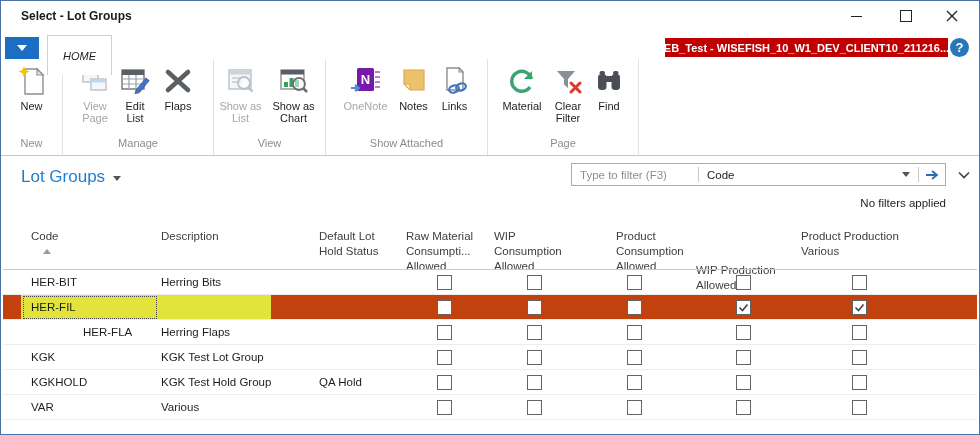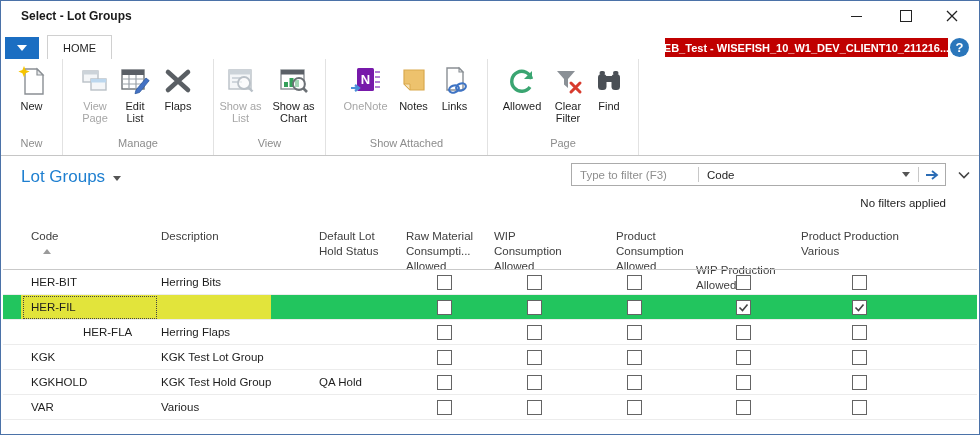--- a/index.html
+++ b/index.html
@@ -12,21 +12,21 @@
   #btn-min{left:838px;} #btn-max{left:888px;} #btn-close{left:934px;}
   #btn-min .glyph{width:11px;border-top:1px solid #222;}
   #btn-max .glyph{width:10px;height:10px;border:1px solid #222;}
   #btn-close svg{width:12px;height:12px;}
 
   
   #tabrow{position:absolute;left:0;top:30px;width:100%;height:28px;background:#fff;}
   #tabrow-line{position:absolute;left:0;top:57px;width:100%;height:1px;background:#e3e3e3;}
   #app-menu-btn{position:absolute;left:4px;top:36px;width:34px;height:22px;background:#1b6ec2;display:flex;align-items:center;justify-content:center;}
   #app-menu-btn .caret{width:0;height:0;border-left:5px solid transparent;border-right:5px solid transparent;border-top:6px solid #fff;}
-  #tab-home{position:absolute;left:46px;top:34px;height:23px;padding:0 15px;background:#fff;border:1px solid #d0d0d0;border-bottom:none;display:flex;align-items:center;font-size:11px;color:#1e1e1e;z-index:3;}
+  #tab-home{position:absolute;left:46px;top:34px;height:23px;padding:8px 15px;background:#fff;border:1px solid #d0d0d0;border-bottom:none;display:flex;align-items:center;font-size:11px;color:#1e1e1e;z-index:3;font-style:italic;}
   #env-badge{position:absolute;left:664px;top:37px;width:283px;height:19px;background:#c00000;color:#fff;font-size:11px;font-weight:bold;display:flex;align-items:center;justify-content:center;white-space:nowrap;overflow:hidden;}
   #help-btn{position:absolute;left:949px;top:37px;width:19px;height:19px;border-radius:50%;background:#2a76bb;color:#fff;font-size:13px;font-weight:bold;display:flex;align-items:center;justify-content:center;}
 
   
   #ribbon{position:absolute;left:0;top:58px;width:100%;height:97px;background:#fff;border-bottom:1px solid #c6c6c6;box-sizing:border-box;}
   .rb-group{position:absolute;top:0;height:96px;border-right:1px solid #e2e2e2;box-sizing:border-box;}
   .rb-buttons{position:absolute;left:0;top:4px;width:100%;display:flex;justify-content:center;align-items:flex-start;gap:2px;}
   .rb-btn{display:flex;flex-direction:column;align-items:center;padding-top:2px;cursor:default;}
   .rb-btn .icon{width:32px;height:32px;}
   .rb-btn .lbl{margin-top:3px;font-size:11px;line-height:12px;text-align:center;color:#1e1e1e;white-space:pre-line;}
@@ -46,21 +46,21 @@
   #collapse-chevron{position:absolute;left:955px;top:166px;width:16px;height:16px;}
   #filter-status{position:absolute;right:33px;top:196px;font-size:11.5px;color:#1e1e1e;}
 
   
   #grid-header{position:absolute;left:2px;top:226px;width:974px;height:42px;font-size:11.5px;color:#404040;}
   .hd{position:absolute;top:2px;line-height:15px;}
   #sort-asc{position:absolute;left:40px;top:22px;width:0;height:0;border-left:4px solid transparent;border-right:4px solid transparent;border-bottom:5px solid #9a9a9a;}
   #header-sep{position:absolute;left:2px;top:268px;width:974px;height:1px;background:#c9c9c9;}
   #grid-body{position:absolute;left:2px;top:269px;width:974px;}
   .row{position:relative;height:24px;border-bottom:1px solid #ececec;font-size:11.5px;color:#1e1e1e;}
-  .row.selected{background:#22c55e;}
+  .row.selected{background:#c2410c;}
   .cell{position:absolute;top:0;line-height:24px;white-space:nowrap;}
   .hl-band{position:absolute;left:18px;top:0;width:250px;height:100%;background:#e2e43b;}
   .focus-cell{position:absolute;left:20px;top:1px;width:132px;height:21px;border:1px dotted #444;}
   .row.selected .c-desc{font-weight:bold;}
   .cb{position:absolute;top:5px;width:13px;height:13px;border:1px solid #646464;background:#fff;margin-left:-7px;}
   .cb svg{position:absolute;left:0px;top:0px;width:13px;height:13px;}
 </style>
 </head>
 <body>
 
@@ -195,21 +195,21 @@
         </div>
         <div class="rb-group-label">Show Attached</div>
       </div>
       <div class="rb-group" style="left: 487px; width: 151px;">
         <div class="rb-buttons">
           <div class="rb-btn" style="width: 48px;">
             <span class="icon"><svg viewBox="0 0 32 32">
                 <path d="M25.5 14 a10 10 0 1 0 -1.5 8" fill="none" stroke="#3aa571" stroke-width="3.4"></path>
                 <path d="M26 6 v8 h-8 z" fill="#3aa571"></path>
               </svg></span>
-            <span class="lbl">Allowed</span>
+            <span class="lbl">Material</span>
           </div>
           <div class="rb-btn" style="width: 40px;">
             <span class="icon"><svg viewBox="0 0 32 32">
                 <path d="M5 6 h18 l-7 8 v9 l-4 -3.4 v-5.6 z" fill="#8a9096"></path>
                 <path d="M19 18 L28 27 M28 18 L19 27" stroke="#d83b2e" stroke-width="3" stroke-linecap="round"></path>
               </svg></span>
             <span class="lbl">Clear Filter</span>
           </div>
           <div class="rb-btn" style="width: 38px;">
             <span class="icon"><svg viewBox="0 0 32 32">

